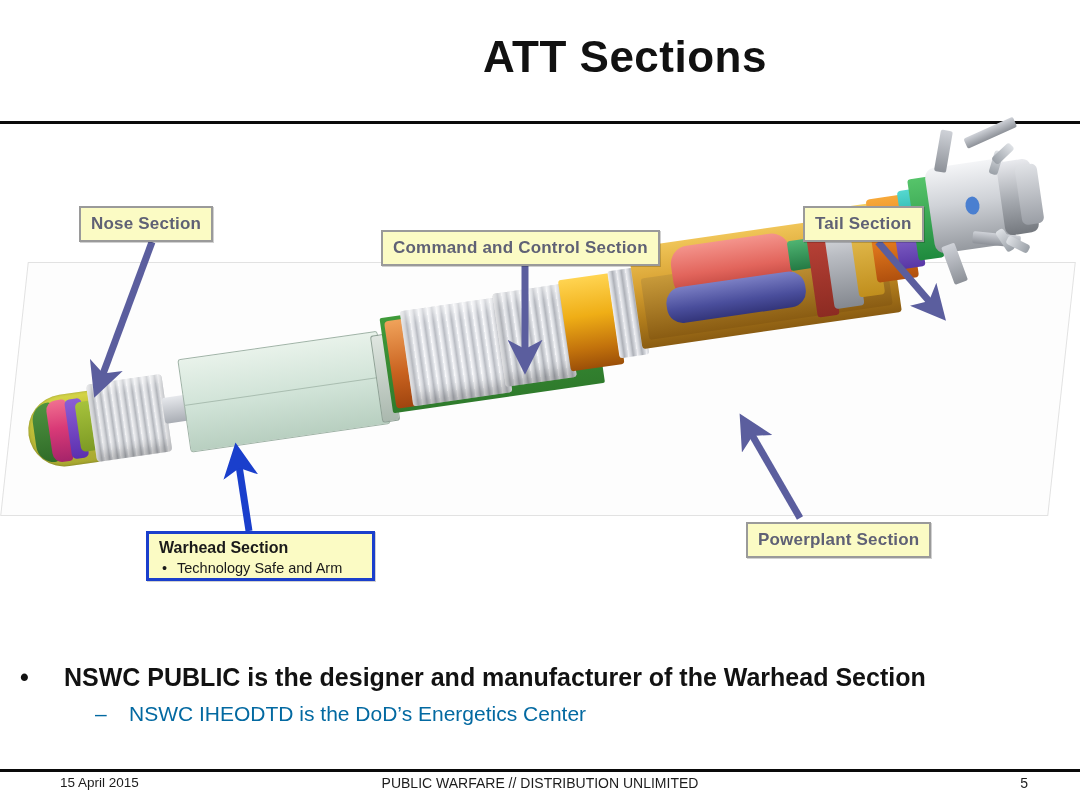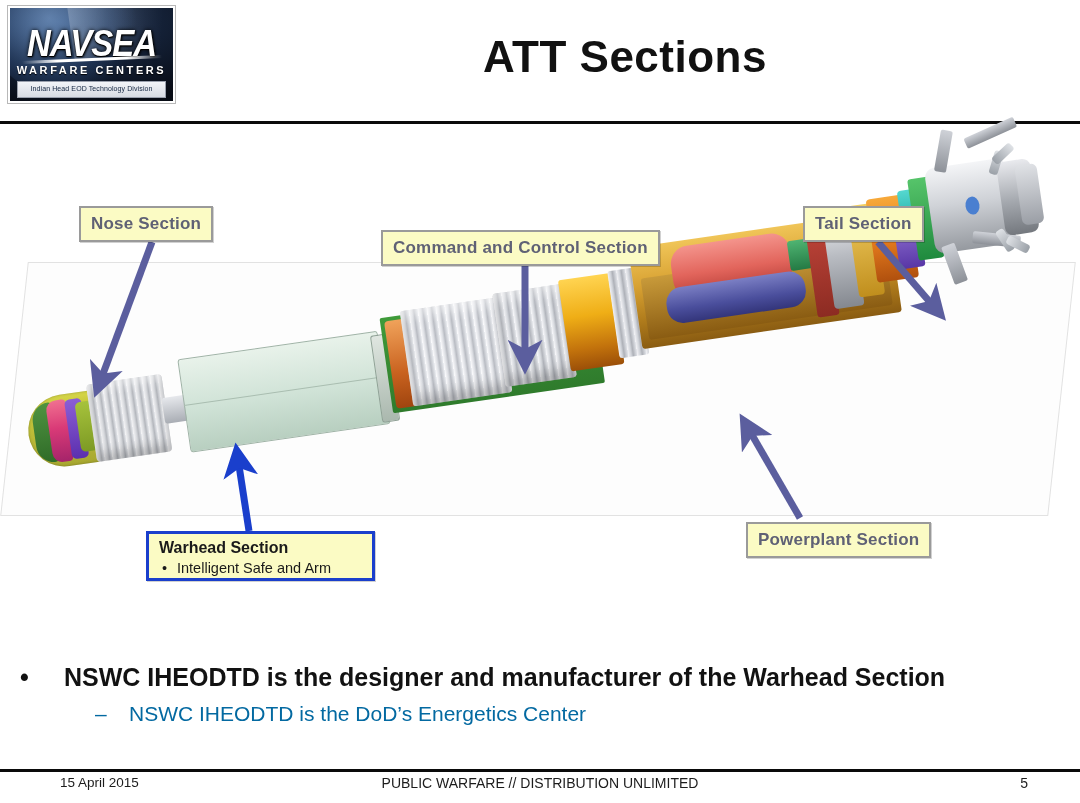--- a/index.html
+++ b/index.html
@@ -293,29 +293,20 @@
   .frule{position:absolute;left:0;right:0;top:769px;height:3px;background:#0a0a0a;}
   .f-left{position:absolute;left:52px;top:775px;font-size:13.5px;color:#1c1c1c;margin-left:8px;}
   .f-center{position:absolute;left:0;right:0;top:775px;text-align:center;font-size:14px;color:#1c1c1c;}
   .f-right{position:absolute;right:52px;top:775px;font-size:14px;color:#1c1c1c;}
 </style>
 </head>
 <body>
 
 <div class="slide">
 
-  <div class="logo">
-    <div class="globe"></div>
-    <div class="sheen"></div>
-    <div class="navsea">NAVSEA</div>
-    <div class="swoosh"></div>
-    <div class="wc">WARFARE CENTERS</div>
-    <div class="divbar"></div>
-    <div class="divtxt">Indian Head EOD Technology Division</div>
-  </div>
 
   <div class="title">ATT Sections</div>
   <div class="hrule"></div>
 
   <div class="pic-frame"></div>
 
   <div class="torpedo">
     <div class="tube">
 
       <div class="seg nose-cap"></div>
@@ -381,25 +372,25 @@
     <line x1="249" y1="531" x2="238" y2="459" stroke="#1a3fcc" stroke-width="7" marker-end="url(#ahb)"></line>
   </svg>
 
   <div class="callout" id="co-cc">Command and Control Section</div>
   <div class="callout" id="co-nose">Nose Section</div>
   <div class="callout" id="co-tail">Tail Section</div>
   <div class="callout" id="co-pp">Powerplant Section</div>
 
   <div class="wh-callout">
     <div class="t1">Warhead Section</div>
-    <div class="t2">Intelligent Safe and Arm</div>
+    <div class="t2">Technology Safe and Arm</div>
   </div>
 
   <div class="b1">
-    <span class="bl">•</span><span>NSWC IHEODTD is the designer and manufacturer of the Warhead Section</span>
+    <span class="bl">•</span><span>NSWC PUBLIC is the designer and manufacturer of the Warhead Section</span>
   </div>
   <div class="b2">
     <span class="dsh">–</span><span>NSWC IHEODTD is the DoD’s Energetics Center</span>
   </div>
 
   <div class="frule"></div>
   <div class="f-left">15 April 2015</div>
   <div class="f-center">PUBLIC WARFARE // DISTRIBUTION UNLIMITED</div>
   <div class="f-right">5</div>
 

